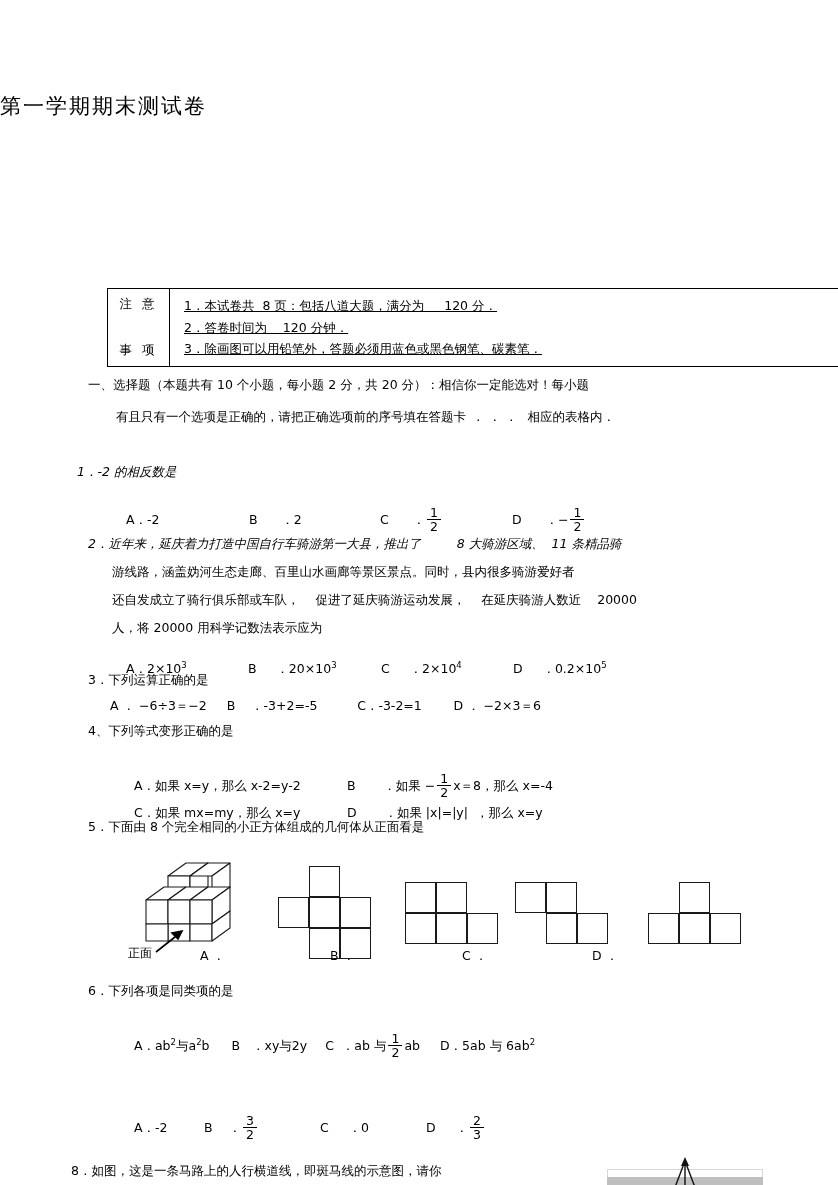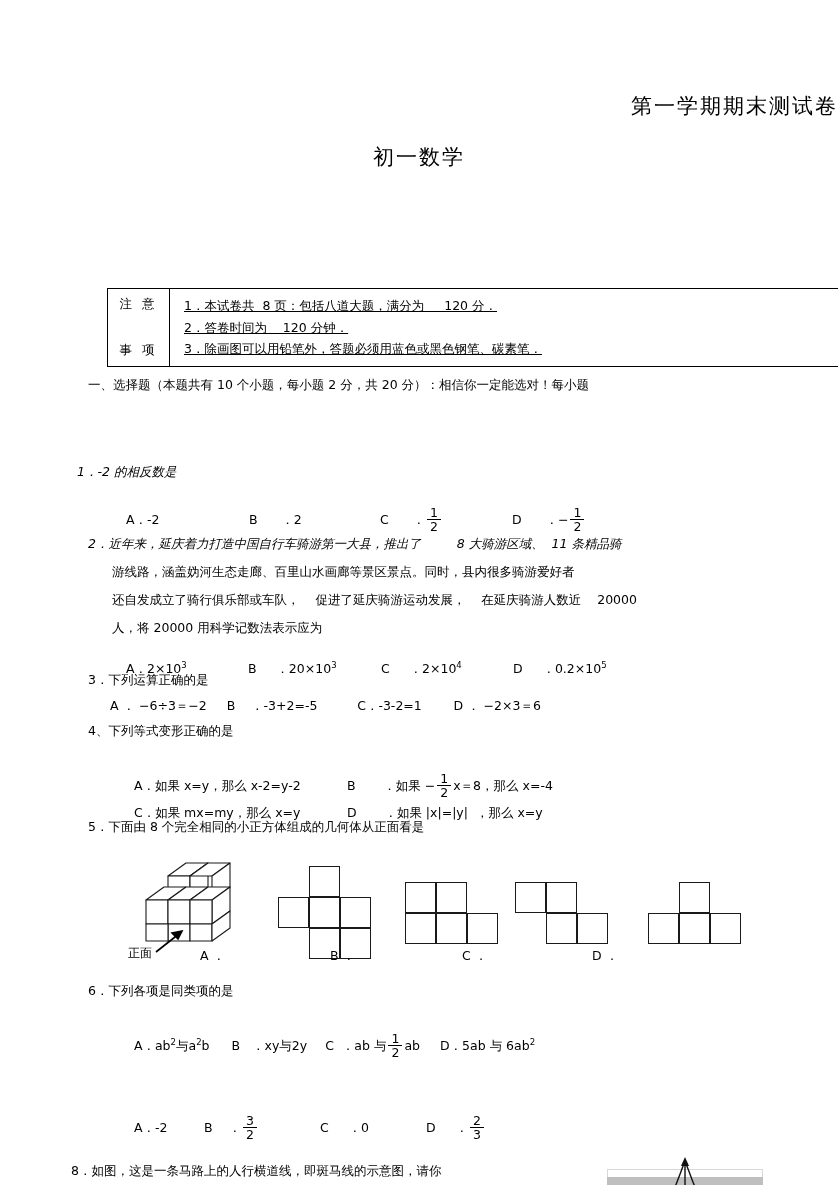--- a/index.html
+++ b/index.html
@@ -18,21 +18,21 @@
   .page {
     position: relative;
     width: 838px;
     height: 1185px;
     box-sizing: border-box;
     padding: 0;
   }
 
   
   .title-main {
-    text-align: right;
+    text-align: left;
     font-size: 21px;
     letter-spacing: 2px;
     margin-top: 96px;
     line-height: 1;
   }
   .title-sub {
     text-align: center;
     font-size: 21px;
     letter-spacing: 2px;
     margin-top: 30px;
@@ -156,36 +156,36 @@
     box-sizing: border-box;
     border: 1px solid #d8d8d8;
   }
 </style>
 </head>
 <body>
 
 <div class="page">
 
   <div class="title-main">第一学期期末测试卷</div>
-  <div class="title-sub">初一数学</div>
 
   <div class="notice">
     <div class="notice-left">
       <div>注 意</div>
       <div>事 项</div>
     </div>
     <div class="notice-right">
       <div>1．本试卷共  8 页：包括八道大题，满分为     120 分．</div>
       <div>2．答卷时间为    120 分钟．</div>
       <div>3．除画图可以用铅笔外，答题必须用蓝色或黑色钢笔、碳素笔．</div>
     </div>
   </div>
 
   <div class="sec-head">
     <div>一、选择题（本题共有     10 个小题，每小题  2 分，共 20 分）：相信你一定能选对！每小题</div>
+    <div class="l2"><span>有且只有一个选项是正确的，请把正确选项前的序号填在答题卡</span><span class="dotdot">．．．</span><span>相应的表格内</span><span>．</span></div>
   </div>
 
   <div class="q" style="left:77px; top:369px;font-style:italic;">1．-2 的相反数是</div>
   <div class="opts" style="left:110px; top:396px;">
     <span style="display:inline-block;width:123px;"><span>A</span><span>．</span><span>-2</span></span><span style="display:inline-block;width:131px;"><span>B</span>      <span>．</span><span>2</span></span><span style="display:inline-block;width:132px;"><span>C</span>      <span>．</span><span class="frac"><span class="num">1</span><span class="den">2</span></span></span><span style="display:inline-block;"><span>D</span>      <span>．</span><span>−</span><span class="frac"><span class="num">1</span><span class="den">2</span></span></span>
   </div>
 
   <div class="q" style="left:88px; top:441px;font-style:italic;">2．近年来，延庆着力打造中国自行车骑游第一大县，推出了         8 大骑游区域、  11 条精品骑</div>
   <div class="q" style="left:112px; top:469px;">游线路，涵盖妫河生态走廊、百里山水画廊等景区景点。同时，县内很多骑游爱好者</div>
   <div class="q" style="left:112px; top:497px;">还自发成立了骑行俱乐部或车队，    促进了延庆骑游运动发展，    在延庆骑游人数近    20000</div>

